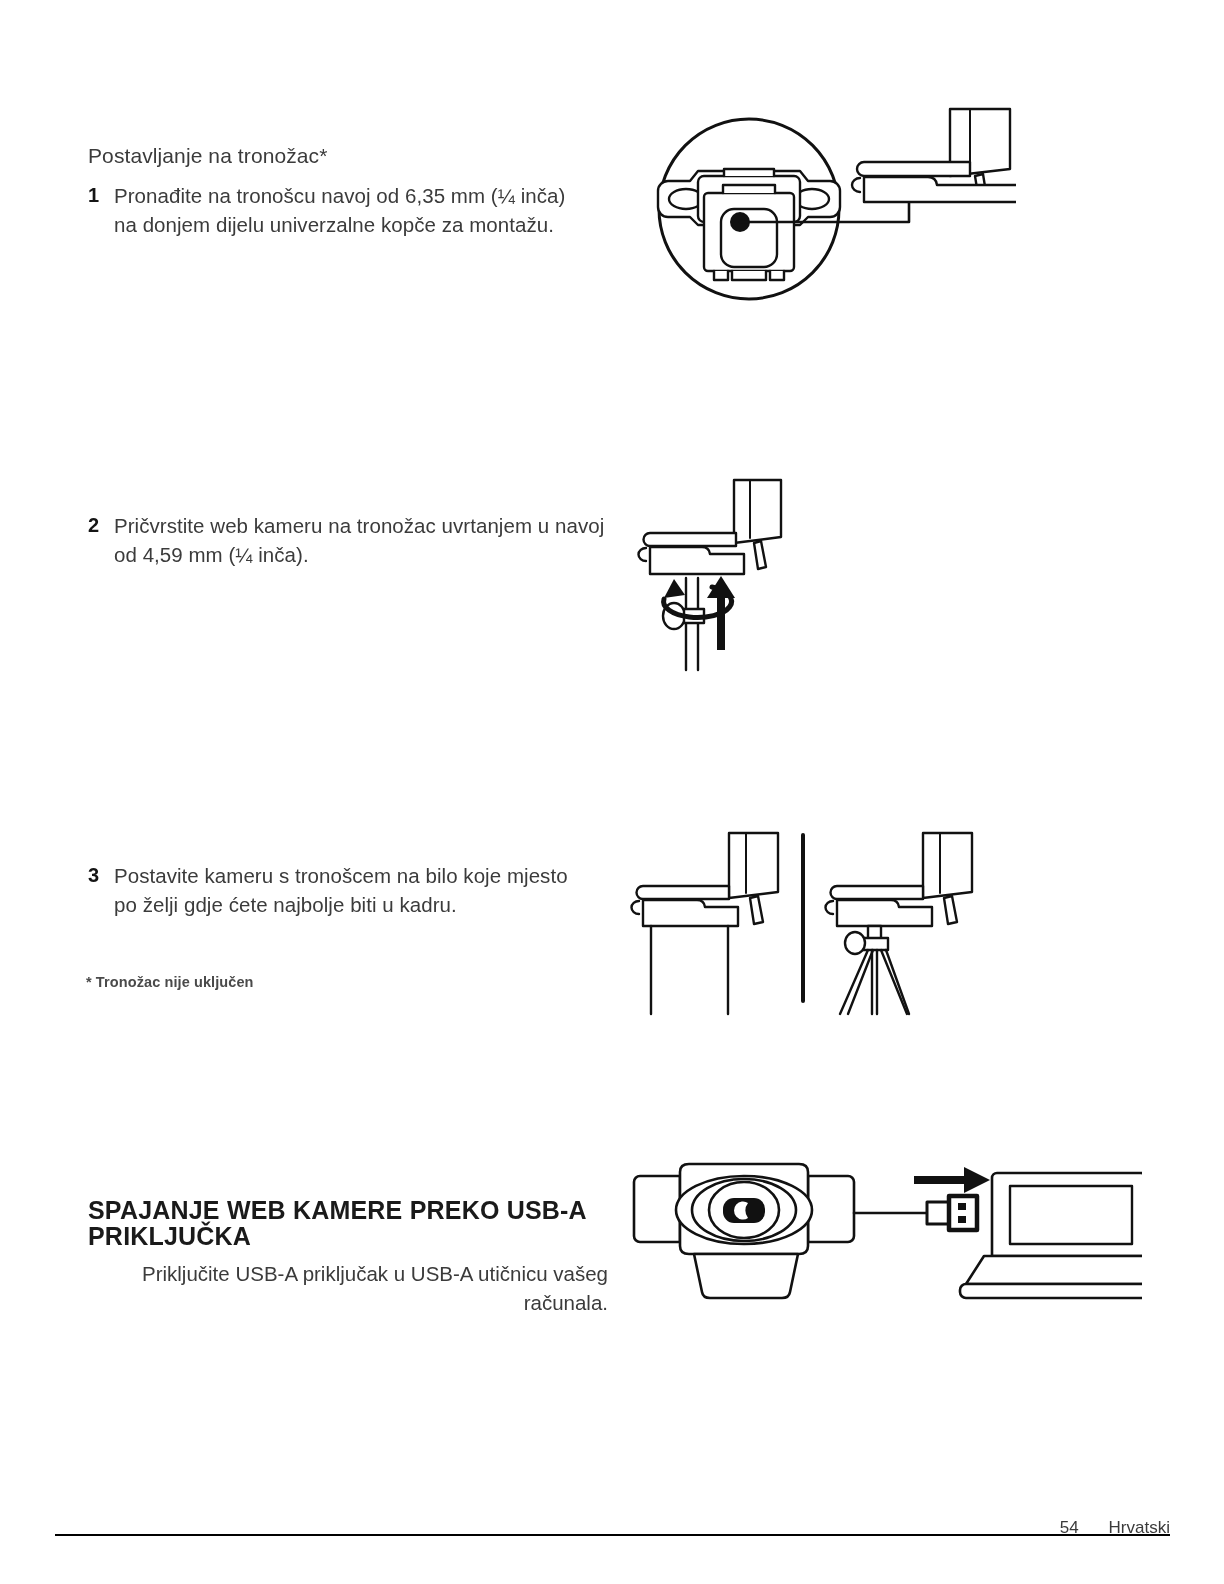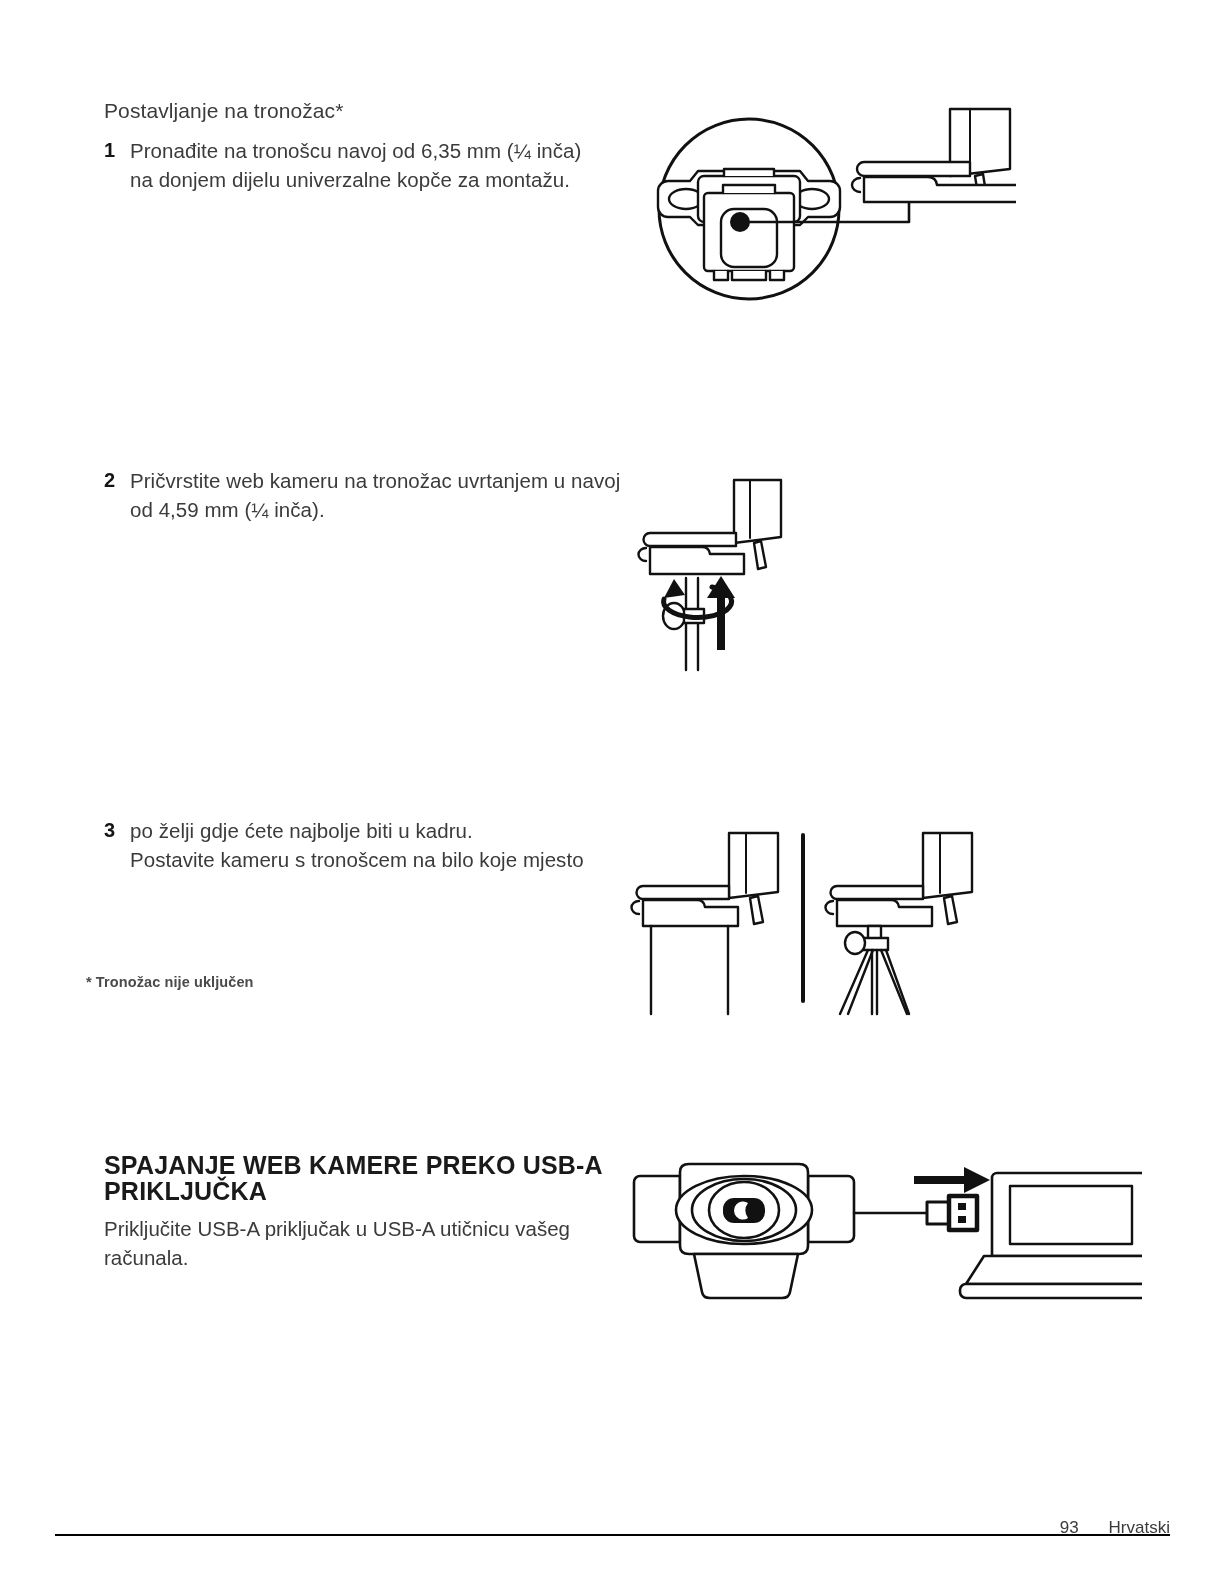--- a/index.html
+++ b/index.html
@@ -16,22 +16,23 @@
     overflow: hidden;
   }
   .page {
     position: absolute;
     inset: 0;
   }
 
   
   .txt-block {
     position: absolute;
-    left: 104px;
+    left: 88px;
     width: 530px;
+    margin-top: 45px;
   }
   .section-title {
     font-size: 21px;
     line-height: 30px;
     font-weight: 400;
     color: #3b3b3b;
     letter-spacing: .1px;
     margin: 0 0 10px 0;
   }
   .step {
@@ -66,20 +67,21 @@
     font-weight: 700;
     color: #1a1a1a;
     letter-spacing: .2px;
     line-height: 26px;
     margin: 0 0 10px 0;
   }
   .usb-body {
     font-size: 20.5px;
     line-height: 29px;
     color: #3b3b3b;
+    text-align: right;
   }
 
   
   .fig {
     position: absolute;
   }
   .fig svg { display: block; }
 
   
   .footer {
@@ -189,22 +191,22 @@
       <path d="M62 113 l-10 19 l21 -3 z" fill="#111" stroke="none"></path>
 
       <rect x="105" y="128" width="8" height="56" fill="#111" stroke="none"></rect>
       <path d="M109 110 l-14 22 h28 z" fill="#111" stroke="none"></path>
     </svg>
   </div>
 
   <div class="txt-block" style="top:816px;">
     <div class="step">
       <span class="num">3</span>
+      <span class="line">Postavite kameru s tronošcem na bilo koje mjesto</span>
       <span class="line">po želji gdje ćete najbolje biti u kadru.</span>
-      <span class="line">Postavite kameru s tronošcem na bilo koje mjesto</span>
     </div>
   </div>
 
   <div class="fig" style="left:622px; top:816px;">
     <svg width="360" height="200" viewBox="0 0 360 200" fill="none" xmlns="http://www.w3.org/2000/svg" stroke="#111" stroke-width="2.4" stroke-linejoin="round" stroke-linecap="round">
 
       <path d="M107 17 h49 v59 l-49 6 z" fill="#fff"></path>
       <path d="M124 17 v60" stroke="#111" stroke-width="2"></path>
       <path d="M128 82 l4 26 l9 -2 l-5 -26 z" fill="#fff"></path>
       <path d="M21 70 h86 v13 h-86 a6.5 6.5 0 0 1 0 -13 z" fill="#fff"></path>
@@ -276,19 +278,19 @@
 
       <path d="M385 33 h144 a5 5 0 0 1 5 5 v78 h-154 v-78 a5 5 0 0 1 5 -5 z" fill="#fff"></path>
       <rect x="398" y="46" width="122" height="58" fill="#fff" stroke="#111" stroke-width="2.4"></rect>
       <path d="M372 116 h160 l18 28 h-196 z" fill="#fff"></path>
       <path d="M354 144 h196 a6 6 0 0 1 6 6 v2 a6 6 0 0 1 -6 6 h-196 a6 6 0 0 1 -6 -6 v-2 a6 6 0 0 1 6 -6 z" fill="#fff"></path>
     </svg>
   </div>
 
   <div class="footer">
     <div class="footer-inner">
-      <span>93</span>
+      <span>54</span>
       <span>Hrvatski</span>
     </div>
     <div class="rule"></div>
   </div>
 
 </div>
 
 </body></html>

